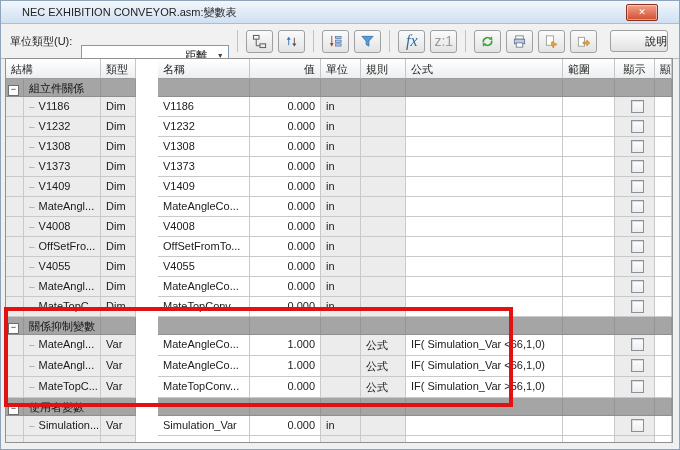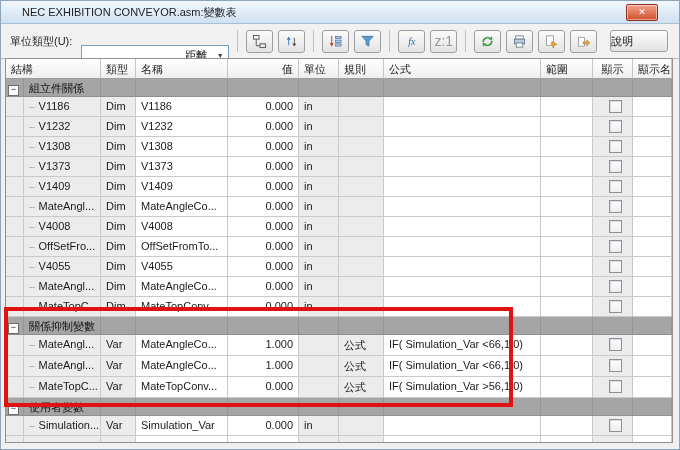--- a/index.html
+++ b/index.html
@@ -18,24 +18,24 @@
   .tlabel{font-size:11px;color:#222;margin-right:4px;}
   .combo{width:148px;height:21px;background:#fff;border:1px solid #7f9db9;display:flex;
     align-items:center;font-size:11px;box-sizing:border-box;margin-top:28px;}
   .combo .val{flex:1;padding-left:5px;}
   .combo .arrow{width:16px;text-align:center;font-size:7px;color:#444;}
   .sep{width:1px;height:22px;background:#c2c2c2;margin:0 3px;}
   .tbtn{width:27px;height:23px;border:1px solid #9f9f9f;border-radius:3px;
     background:linear-gradient(#fbfbfb,#e3e3e3);display:flex;align-items:center;justify-content:center;
     box-sizing:border-box;}
   .tbtn svg{width:15px;height:15px;display:block;}
-  .fxtxt{font-size:10px;font-style:italic;color:#2e6da4;font-family:"Liberation Serif",serif;}
+  .fxtxt{font-size:16px;font-style:italic;color:#2e6da4;font-family:"Liberation Serif",serif;}
   .z1txt{font-size:14px;color:#9a9a9a;}
   .helpbtn{margin-left:8px;width:58px;height:22px;border:1px solid #9f9f9f;border-radius:3px;
-    background:linear-gradient(#fdfdfd,#e2e2e2);font-size:11px;color:#111;text-align:left;
+    background:linear-gradient(#fdfdfd,#e2e2e2);font-size:11px;color:#111;text-align:right;
     line-height:21px;box-sizing:border-box;}
   
   .grid{position:absolute;left:4px;top:57px;right:6px;bottom:6px;border:1px solid #919191;
     background:#fff;overflow:hidden;}
   .thead{display:flex;height:20px;box-sizing:border-box;}
   .hcell{background:linear-gradient(#ffffff,#eceef0);border-right:1px solid #c6c6c6;
     border-bottom:1px solid #9c9c9c;font-size:11px;color:#222;padding:3px 5px 0 5px;
     box-sizing:border-box;white-space:nowrap;overflow:hidden;flex:0 0 auto;}
   .trow{display:flex;height:20px;box-sizing:border-box;}
   .trow.group{height:18px;}
@@ -46,21 +46,21 @@
   .bg-w{background:#ffffff;}
   .g-cell{background:#a5a5a5;border-right:1px solid #949494;border-bottom:1px solid #8f8f8f;}
   .glabel{font-size:11px;color:#111;padding-top:2px;}
   .val{text-align:right;padding-right:5px;padding-left:0;}
   .hval{text-align:right;padding-right:5px;}
   .hcenter{text-align:center;}
   .w-gutter{width:18px;padding-left:2px;}
   .w-struct{width:77px;}
   .w-structfull{width:95px;}
   .w-type{width:35px;}
-  .w-name{width:92px;}
+  .w-name{width:92px;margin-left:22px;}
   .w-value{width:71px;}
   .w-unit{width:40px;}
   .w-rule{width:45px;}
   .w-formula{width:157px;}
   .w-range{width:52px;}
   .w-show{width:40px;}
   .w-showname{flex:1 1 auto;min-width:0;}
   .expander{display:inline-block;width:9px;height:9px;border:1px solid #6d6d6d;background:#fdfdfd;
     font-size:9px;line-height:7px;text-align:center;color:#222;margin-top:1px;}
   .treemark{color:#a5a5a5;margin-right:4px;font-size:10px;}

